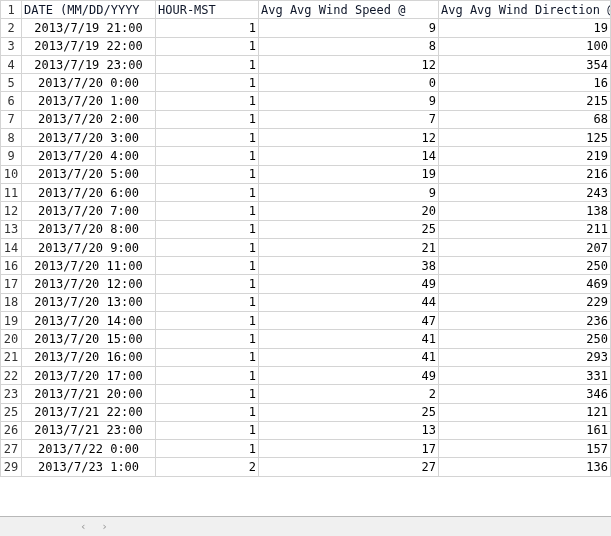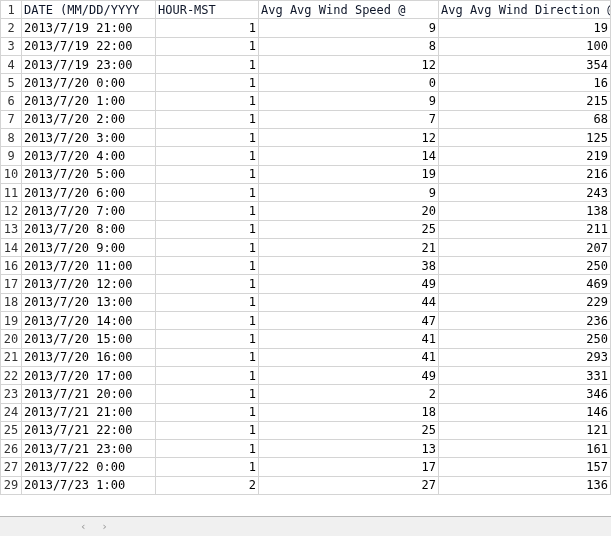--- a/index.html
+++ b/index.html
@@ -1,21 +1,21 @@
 <!DOCTYPE html>
 <html><head>
 <meta charset="utf-8">
 <style>
   * { margin:0; padding:0; box-sizing:border-box; }
   body { font-family:"SimSun","NSimSun","MS Song",monospace; font-size:12px; background:#fff; color:#000; width:611px; height:536px; overflow:hidden; position:relative; }
   table { border-collapse:collapse; width:100%; table-layout:fixed; }
   th,td { border:1px solid #d4d4d4; height:18.3px; padding:0 2px; white-space:nowrap; overflow:hidden; }
   th { background:#fff; font-weight:normal; text-align:center; color:#0f172a; }
   .row-hdr { text-align:center; color:#333; background:#fff; }
-  .date-cell { text-align:left; font-family:"SimSun",monospace; }
+  .date-cell { text-align:center; font-family:"SimSun",monospace; }
   .num-cell { text-align:right; font-family:"SimSun",monospace; }
   .hdr-text { text-align:left; font-family:"SimSun",monospace; }
   .col0 { width:21px; }
   .col1 { width:134px; }
   .col2 { width:103px; }
   .col3 { width:180px; }
   .col4 { width:172px; }
   .tabs { position:absolute; bottom:0; left:0; right:0; height:20px; border-top:1px solid #b8b8b8; background:#f0f0f0; display:flex; align-items:center; padding-left:80px; font-size:11px; color:#555; }
   .tab-region { color:#999; letter-spacing:4px; }
 </style>
@@ -181,27 +181,20 @@
     <td class="num-cell">331</td>
       </tr>
       <tr>
     <td class="row-hdr">23</td>
     <td class="date-cell">2013/7/21 20:00</td>
     <td class="num-cell">1</td>
     <td class="num-cell">2</td>
     <td class="num-cell">346</td>
       </tr>
       <tr>
-    <td class="row-hdr">24</td>
-    <td class="date-cell">2013/7/21 21:00</td>
-    <td class="num-cell">1</td>
-    <td class="num-cell">18</td>
-    <td class="num-cell">146</td>
-      </tr>
-      <tr>
     <td class="row-hdr">25</td>
     <td class="date-cell">2013/7/21 22:00</td>
     <td class="num-cell">1</td>
     <td class="num-cell">25</td>
     <td class="num-cell">121</td>
       </tr>
       <tr>
     <td class="row-hdr">26</td>
     <td class="date-cell">2013/7/21 23:00</td>
     <td class="num-cell">1</td>

